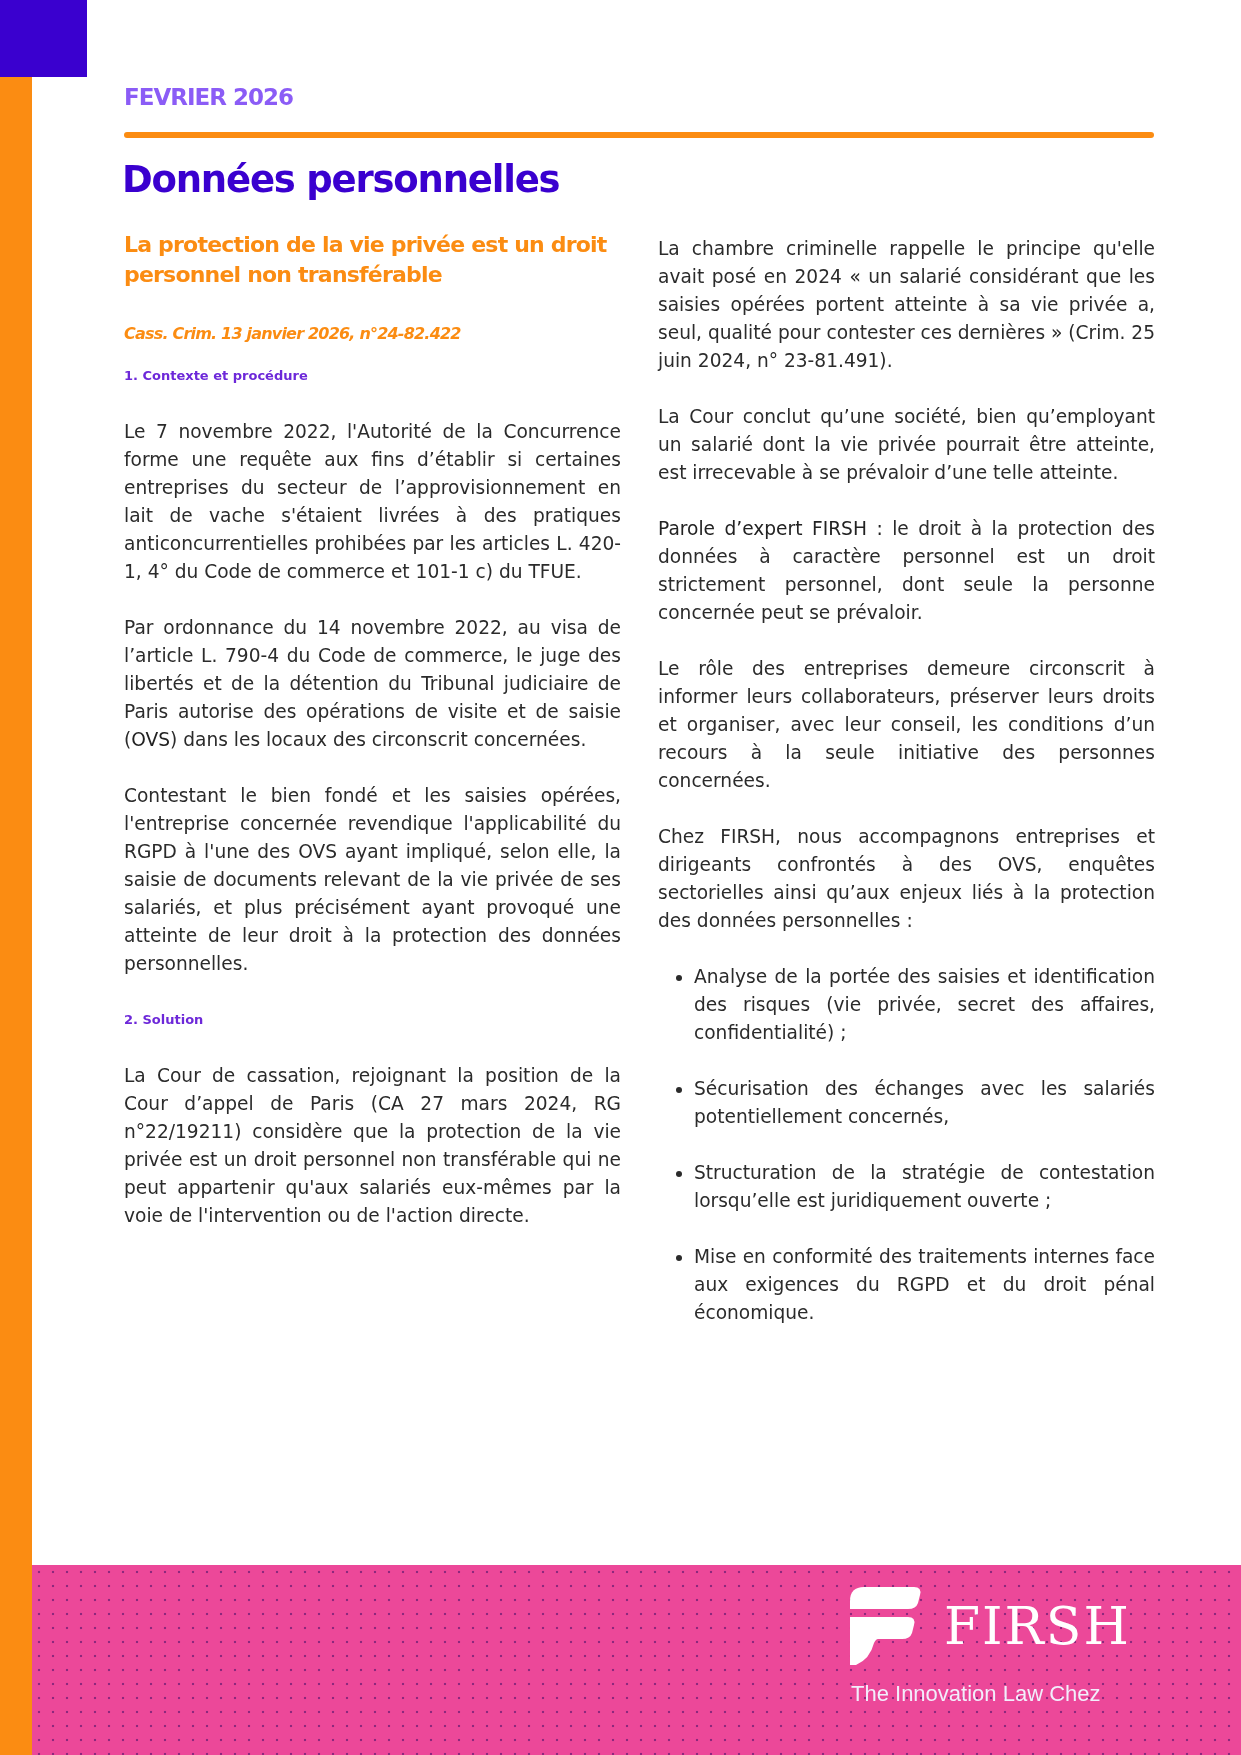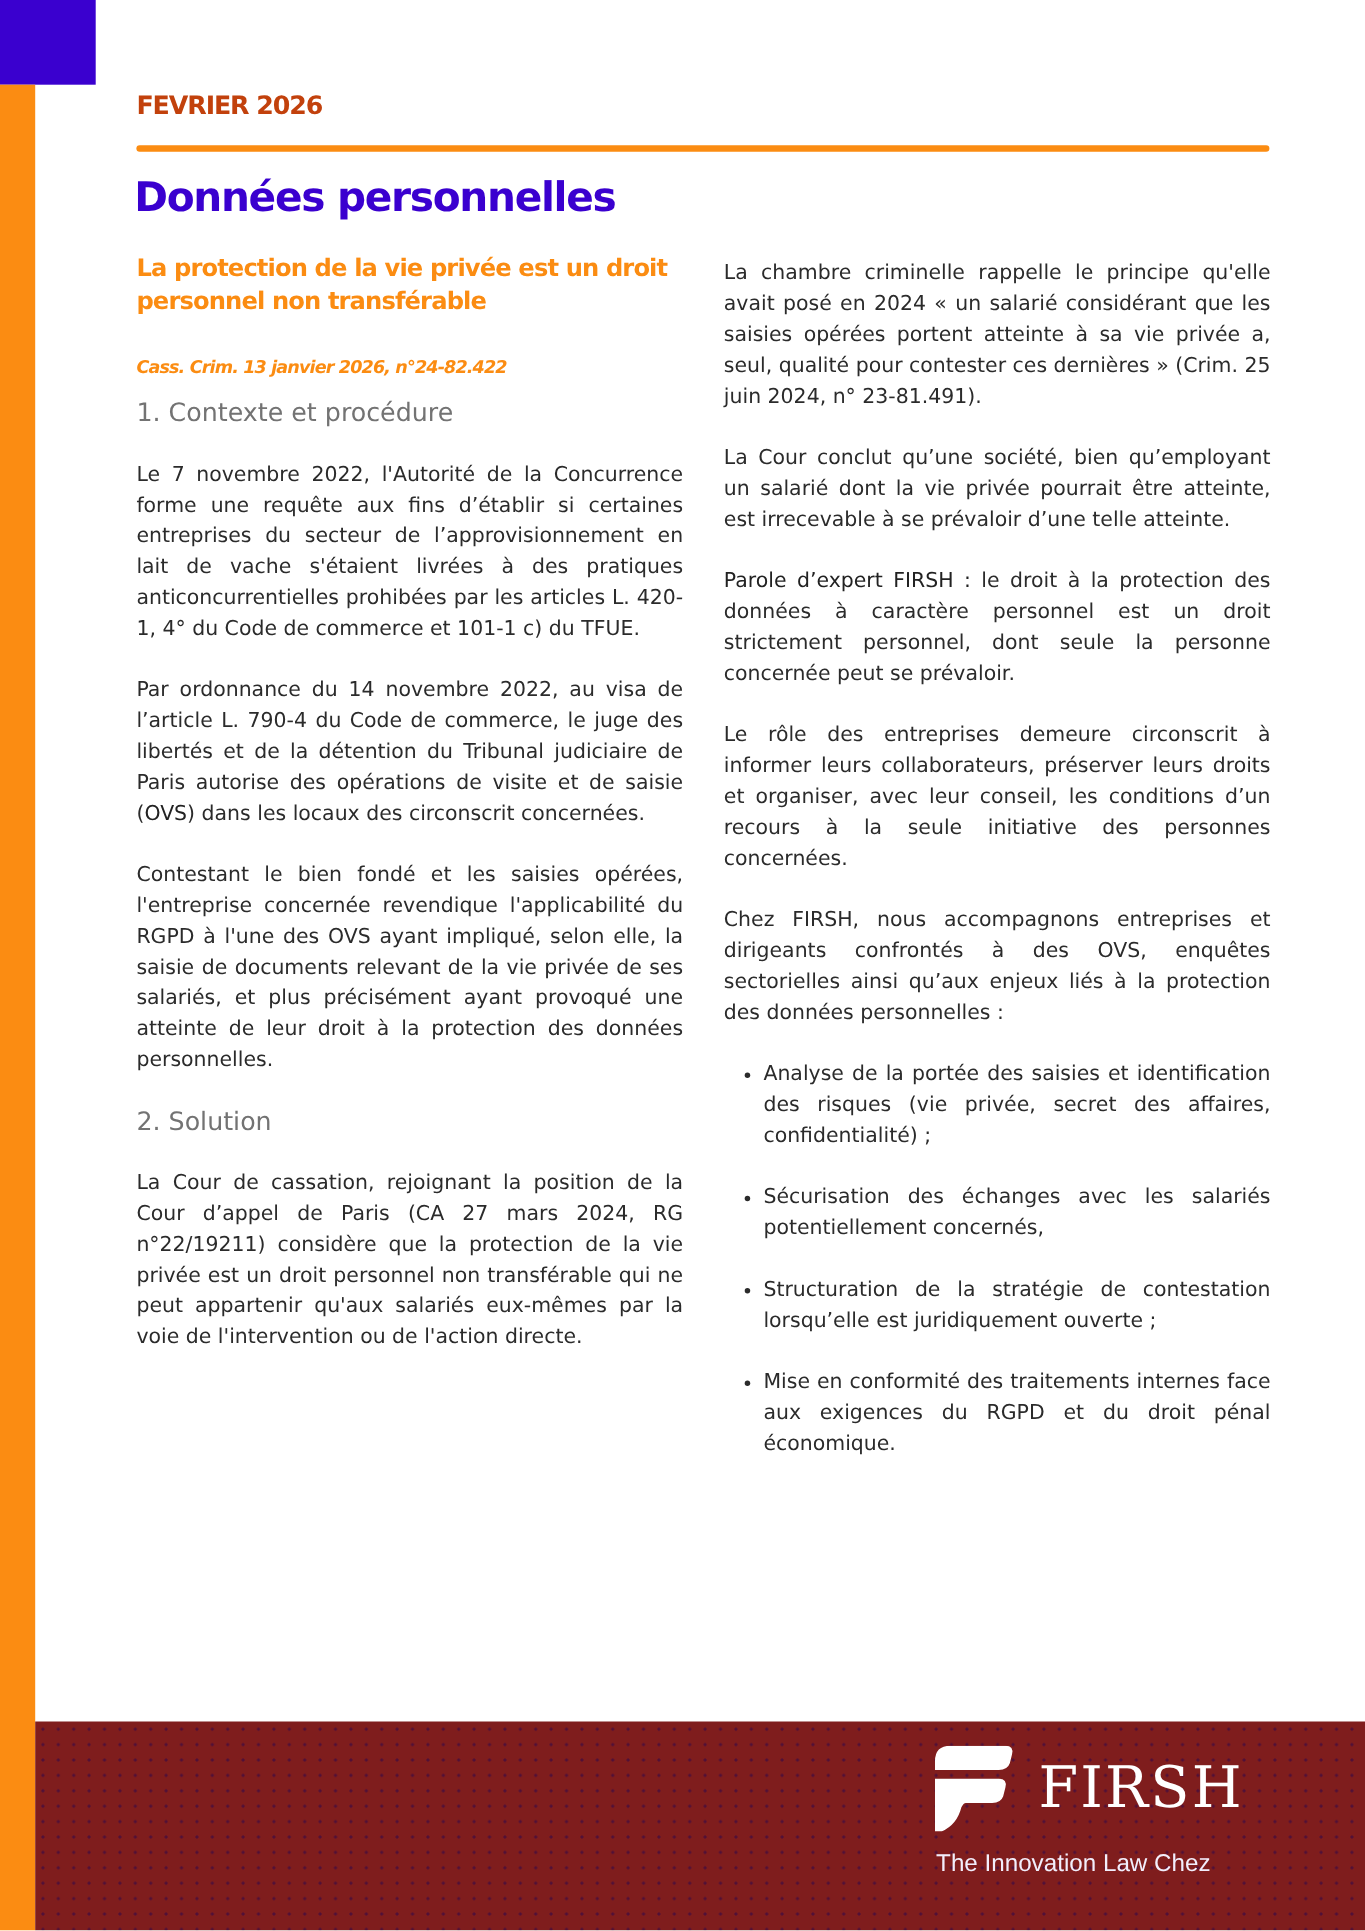--- a/index.html
+++ b/index.html
@@ -1,33 +1,33 @@
 <!DOCTYPE html>
 <html><head>
 <meta charset="utf-8">
 <style>
   html, body { margin: 0; padding: 0; }
   body { width: 1241px; height: 1755px; position: relative; background: #ffffff; overflow: hidden;
          font-family: "DejaVu Sans", "Liberation Sans", sans-serif; color: #2b2b2b; }
   .corner-block { position: absolute; left: 0; top: 0; width: 87px; height: 77px; background: #3a00cf; }
   .side-bar { position: absolute; left: 0; top: 77px; width: 32px; height: 1678px; background: #fb8c12; }
-  .date { position: absolute; left: 124px; top: 84px; font-size: 23px; font-weight: bold; color: #c2410c; letter-spacing: -1px; }
+  .date { position: absolute; left: 124px; top: 84px; font-size: 23px; font-weight: bold; color: #8b5cf6; letter-spacing: -1px; }
   .rule { position: absolute; left: 124px; top: 132px; width: 1030px; height: 6px; border-radius: 3px; background: #fb8c12; }
   .title { position: absolute; left: 122px; top: 158px; font-size: 37px; font-weight: bold; color: #3a00cf; letter-spacing: -1.2px; }
   .col { position: absolute; width: 497px; font-size: 18.6px; line-height: 28px; text-align: justify; }
   .col-left { left: 124px; top: 230px; }
   .col-right { left: 658px; top: 235px; }
   .subtitle { font-size: 22px; line-height: 30px; font-weight: bold; color: #fb8c12; letter-spacing: -0.8px; text-align: left; margin: 0; }
   .case-ref { font-size: 16px; font-weight: bold; font-style: italic; color: #fb8c12; letter-spacing: -0.8px; margin: 30px 0 14px 0; }
-  .section-heading { font-size: 23px; font-weight: normal; color: #737373; margin: 0 0 28px 0; }
+  .section-heading { font-size: 13px; font-weight: bold; color: #6d28d9; margin: 0 0 28px 0; }
   p { margin: 0 0 28px 0; }
   .bold { font-weight: normal; color: #222; }
   ul { margin: 0; padding: 0 0 0 36px; list-style: disc; }
   li { margin: 0 0 28px 0; }
-  .footer { position: absolute; left: 32px; top: 1565px; width: 1209px; height: 190px; background: #7f1d1d; overflow: hidden; }
+  .footer { position: absolute; left: 32px; top: 1565px; width: 1209px; height: 190px; background: #ec4899; overflow: hidden; }
   .dots { position: absolute; inset: 0;
           background-image: radial-gradient(circle, rgba(20,0,90,0.55) 1.2px, transparent 1.6px);
           background-size: 14px 14px; opacity: 0.8; }
   .logo { position: absolute; left: 818px; top: 22px; display: flex; align-items: center; }
   .logo-mark { width: 72px; height: 78px; }
   .logo-text { color: #fff; font-family: "DejaVu Serif", "Liberation Serif", serif; font-size: 52px; letter-spacing: 2px; margin-left: 22px; font-weight: normal; }
   .tagline { position: absolute; left: 819px; top: 116px; color: #f2eefc; font-size: 22px; font-family: "Liberation Sans", sans-serif; }
 </style>
 </head>
 <body>

